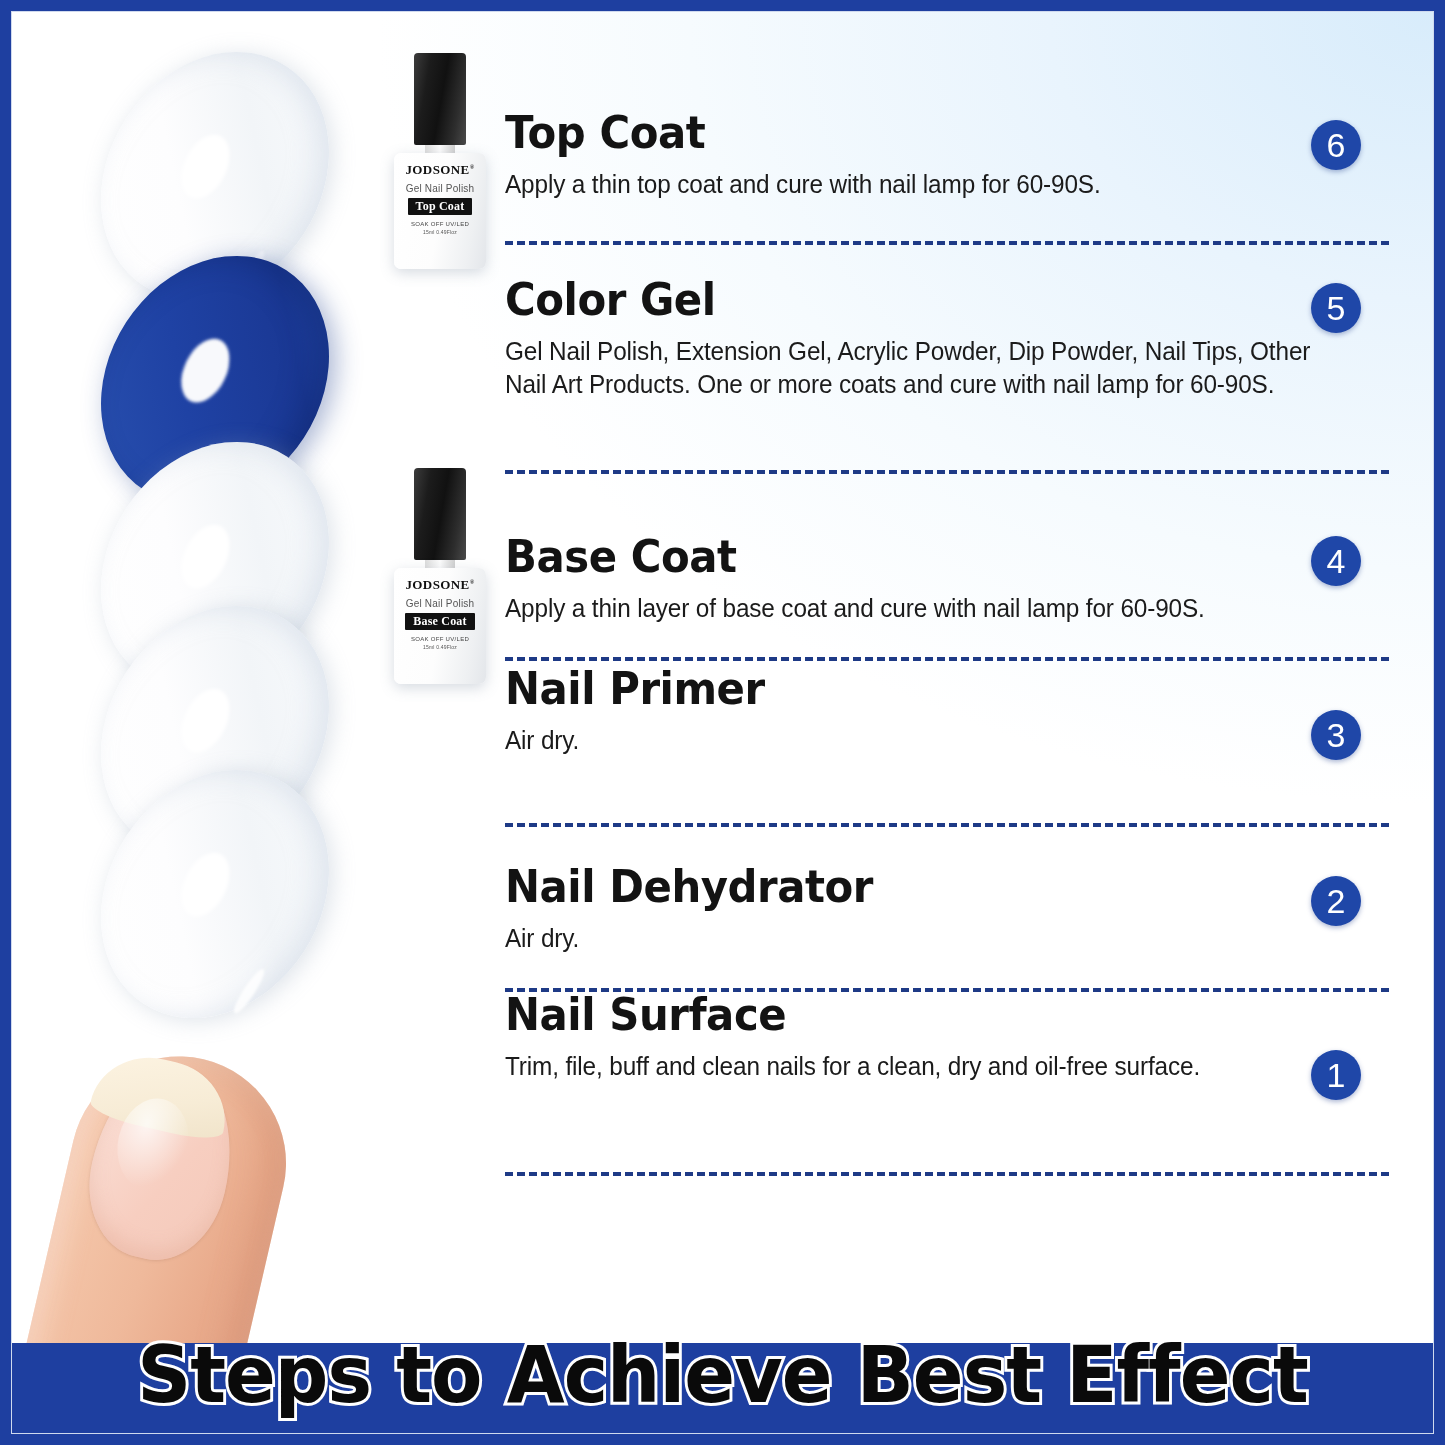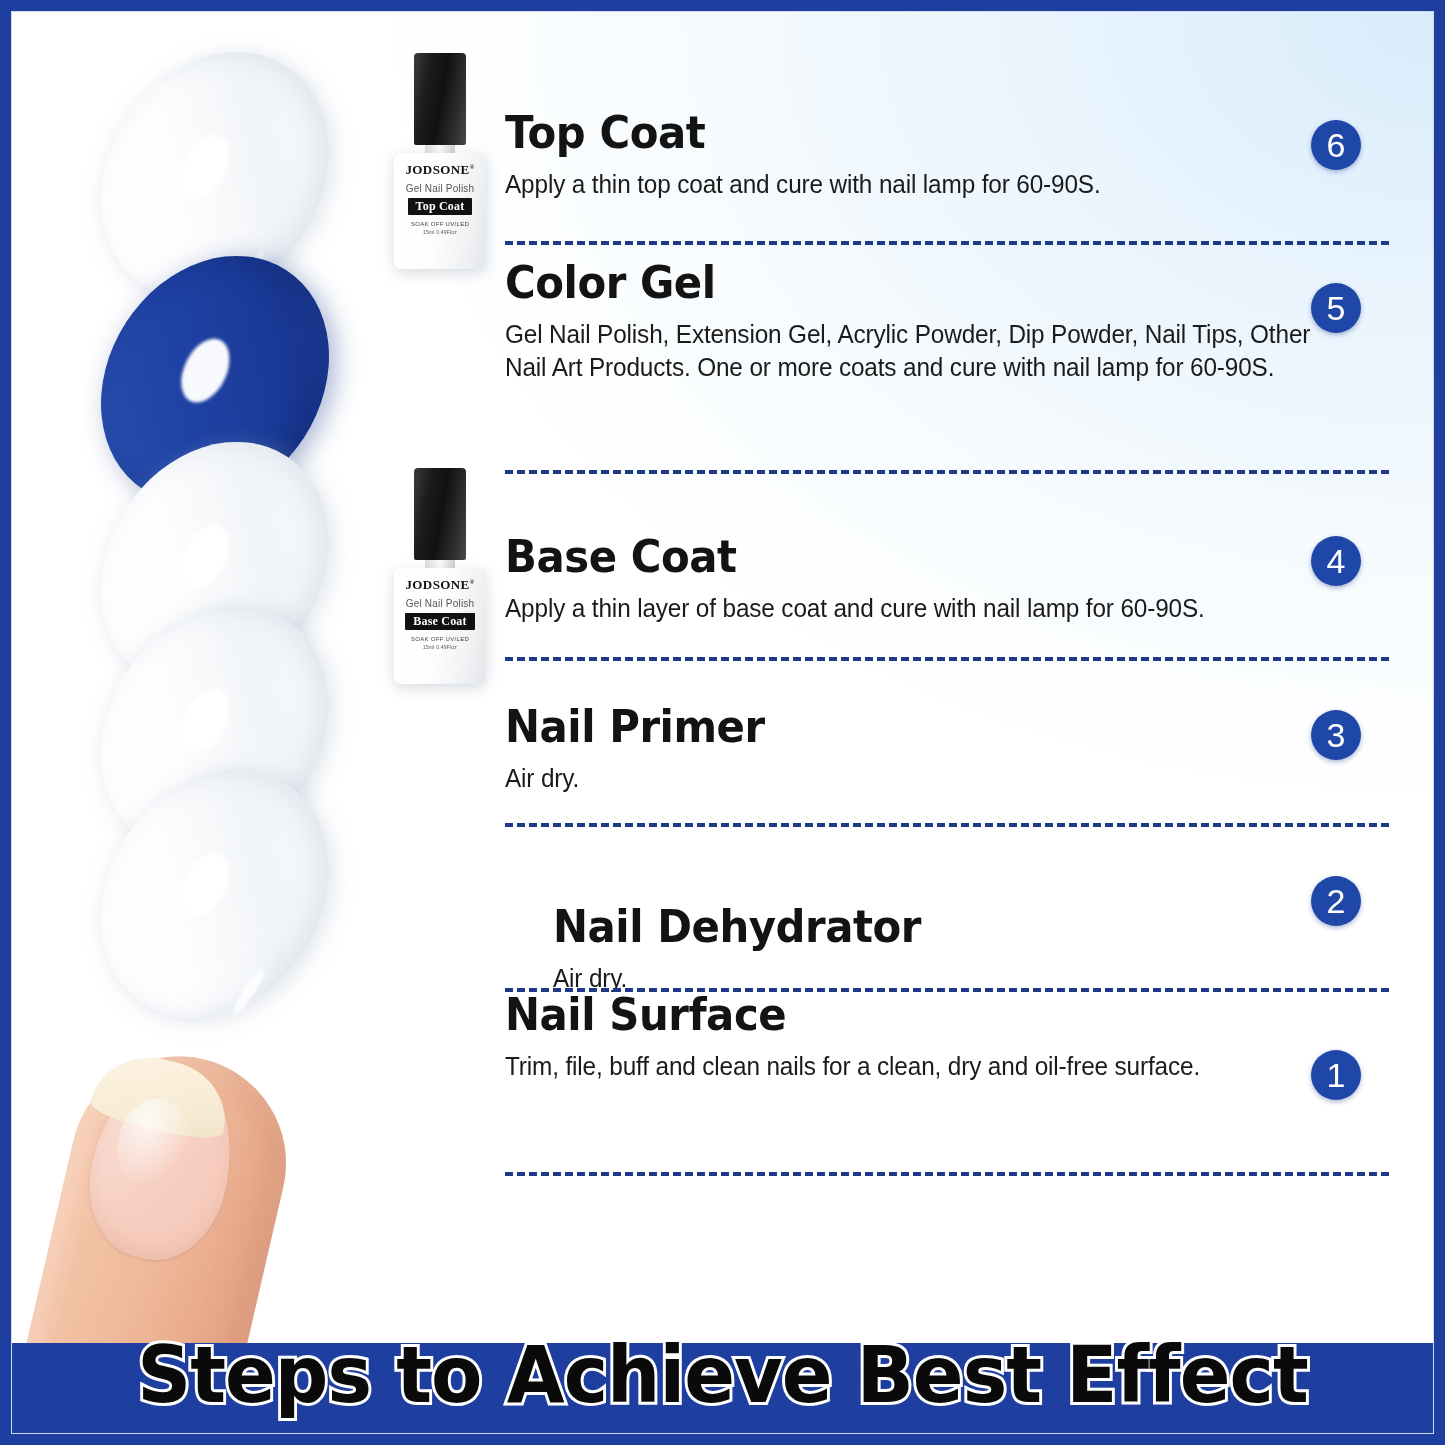--- a/index.html
+++ b/index.html
@@ -227,42 +227,42 @@
 
     <div id="steps">
 
       <div class="step" style="top:98px;">
         <div class="step-title">Top Coat</div>
         <div class="step-desc">Apply a thin top coat and cure with nail lamp for 60-90S.</div>
       </div>
       <div class="badge" style="left:806px;top:108px;">6</div>
       <div class="divider" style="top:229px;"></div>
 
-      <div class="step" style="top:248px;">
+      <div class="step" style="top:265px;">
         <div class="step-title">Color Gel</div>
         <div class="step-desc">Gel Nail Polish, Extension Gel, Acrylic Powder, Dip Powder, Nail Tips, Other Nail Art Products. One or more coats and cure with nail lamp for 60-90S.</div>
       </div>
       <div class="badge" style="left:806px;top:271px;">5</div>
       <div class="divider" style="top:458px;"></div>
 
       <div class="step" style="top:522px;">
         <div class="step-title">Base Coat</div>
         <div class="step-desc">Apply a thin layer of base coat and cure with nail lamp for 60-90S.</div>
       </div>
       <div class="badge" style="left:806px;top:524px;">4</div>
       <div class="divider" style="top:645px;"></div>
 
-      <div class="step" style="top:692px;">
+      <div class="step" style="top:654px;">
         <div class="step-title">Nail Primer</div>
         <div class="step-desc">Air dry.</div>
       </div>
       <div class="badge" style="left:806px;top:698px;">3</div>
       <div class="divider" style="top:811px;"></div>
 
-      <div class="step" style="top:892px;margin-left:48px;">
+      <div class="step" style="top:852px;">
         <div class="step-title">Nail Dehydrator</div>
         <div class="step-desc">Air dry.</div>
       </div>
       <div class="badge" style="left:806px;top:864px;">2</div>
       <div class="divider" style="top:976px;"></div>
 
       <div class="step" style="top:980px;">
         <div class="step-title">Nail Surface</div>
         <div class="step-desc">Trim, file, buff and clean nails for a clean, dry and oil-free surface.</div>
       </div>

